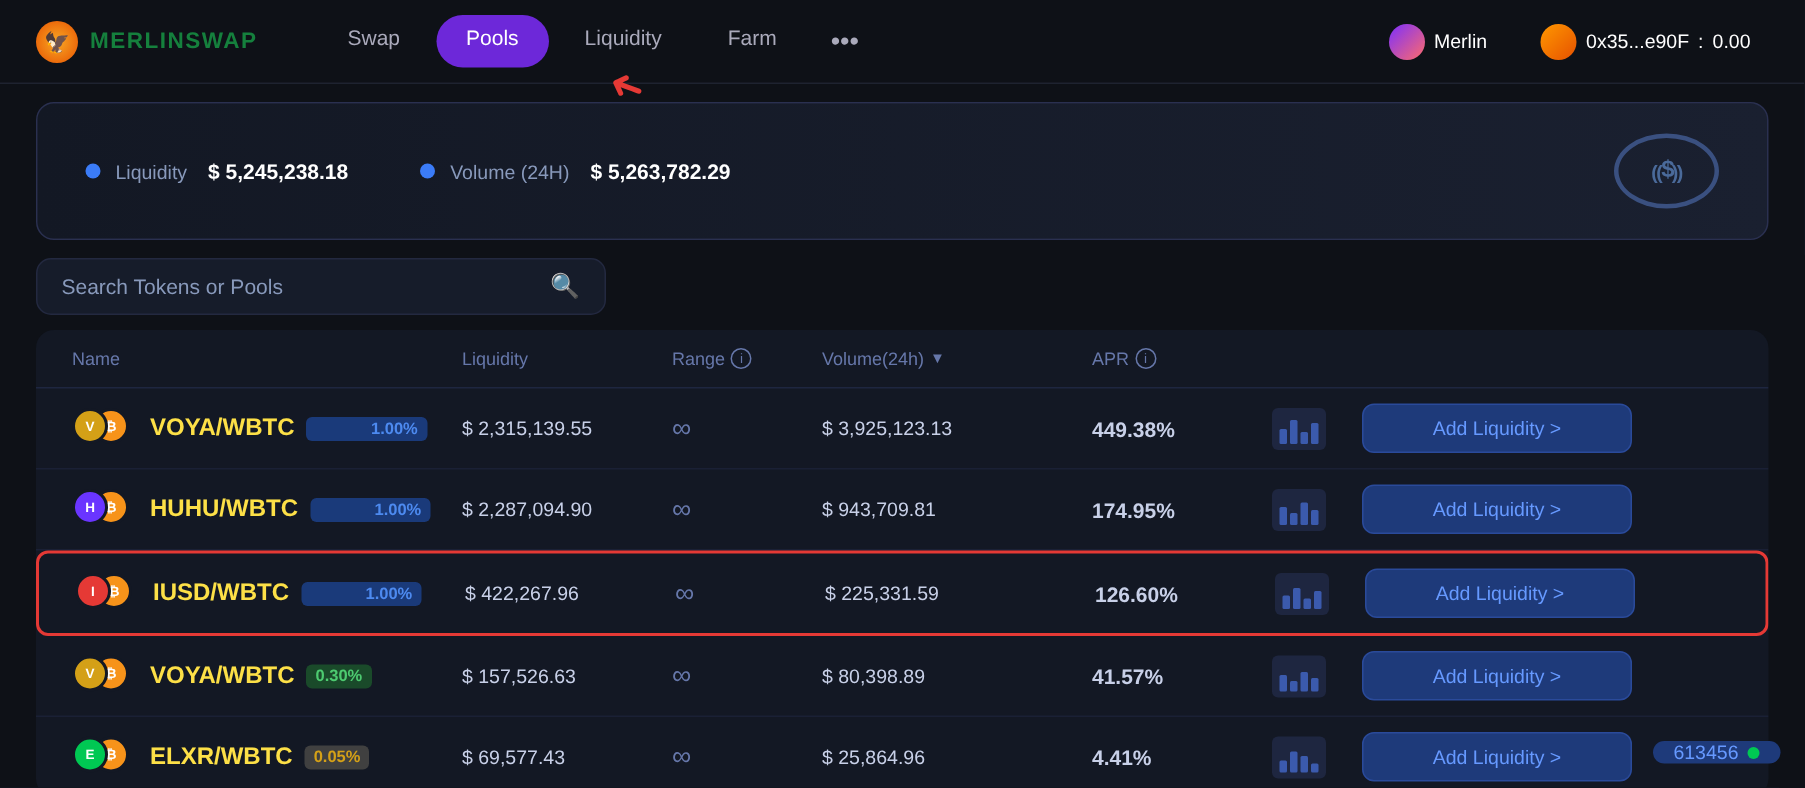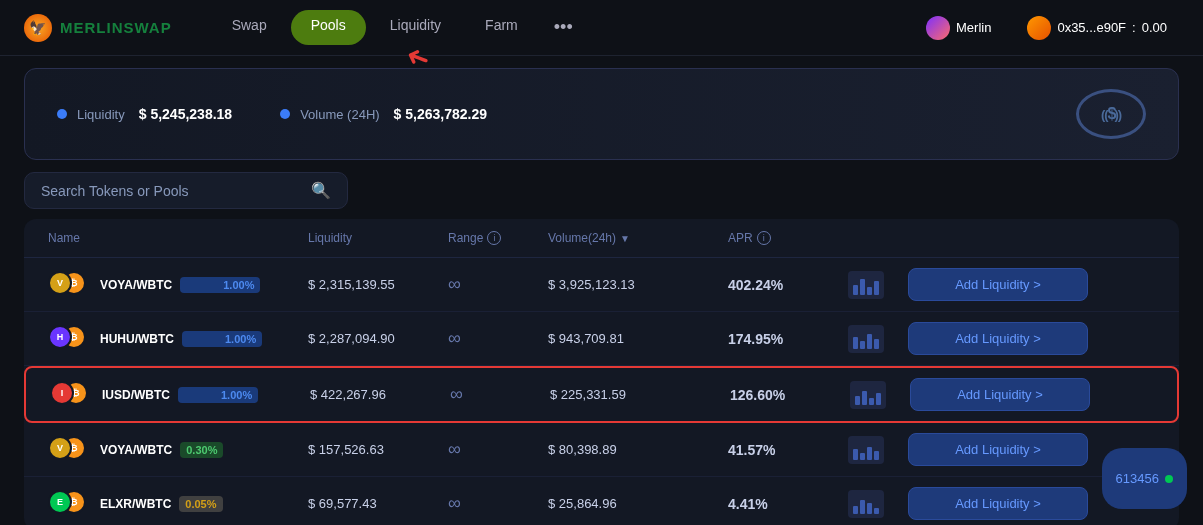--- a/index.html
+++ b/index.html
@@ -50,21 +50,21 @@
     }
     .nav-item {
       padding: 7px 20px;
       border-radius: 20px;
       font-size: 14px;
       color: #aab;
       cursor: pointer;
       transition: background 0.2s;
     }
     .nav-item.active {
-      background: #4d7c0f;
+      background: #6d28d9;
       color: #fff;
     }
     .nav-dots {
       padding: 7px 12px;
       font-size: 18px;
       color: #aab;
       cursor: pointer;
     }
     .nav-right {
       display: flex;
@@ -148,21 +148,21 @@
 
     
     .search-bar {
       margin: 8px 24px;
       display: flex;
       align-items: center;
       background: #161c2a;
       border: 1px solid #232940;
       border-radius: 10px;
       padding: 8px 16px;
-      width: 324px;
+      width: 380px;
       gap: 8px;
     }
     .search-bar input {
       background: transparent;
       border: none;
       outline: none;
       color: #8899bb;
       font-size: 14px;
       flex: 1;
     }
@@ -235,23 +235,23 @@
     }
     .token-icon.first { left: 0; z-index: 2; }
     .token-icon.second { left: 14px; z-index: 1; }
     .token-btc { background: #f7931a; color: #fff; }
     .token-gold { background: #d4a017; color: #fff; }
     .token-purple { background: #6a35ff; color: #fff; }
     .token-green { background: #00c853; color: #fff; }
     .token-red { background: #e53935; color: #fff; }
 
     .pair-name {
-      font-size: 12px;
+      font-size: 16px;
       font-weight: 600;
-      color: #ffffff;
+      color: #fde047;
     }
     .fee-badge {
       padding: 2px 6px;
       border-radius: 4px;
       font-size: 11px;
       font-weight: 600;
     }
     .fee-blue { background: #1a3a7a; color: #4d8af0; padding-left: 43px; }
     .fee-green { background: #1a4a2a; color: #4dca70; }
     .fee-orange { background: #404040; color: #d4a017; }
@@ -300,21 +300,21 @@
       transition: background 0.2s;
     }
 
     
     .bottom-badge {
       position: fixed;
       bottom: 16px;
       right: 16px;
       background: #1e3a7a;
       border-radius: 20px;
-      padding: 23px 14px;
+      padding: 0 14px;
       display: flex;
       align-items: center;
       gap: 6px;
       font-size: 13px;
       color: #6699ff;
     }
     .badge-dot { width: 8px; height: 8px; border-radius: 50%; background: #00c853; }
 
     .content-wrapper {
       position: relative;
@@ -407,21 +407,21 @@
       <div class="token-icons">
         <div class="token-icon first token-gold">V</div>
         <div class="token-icon second token-btc">₿</div>
       </div>
       <span class="pair-name">VOYA/WBTC</span>
       <span class="fee-badge fee-blue">1.00%</span>
     </div>
     <div class="cell-value">$ 2,315,139.55</div>
     <div class="cell-inf">∞</div>
     <div class="cell-value">$ 3,925,123.13</div>
-    <div class="cell-apr">402.24%</div>
+    <div class="cell-apr">449.38%</div>
     <div class="chart-icon">
       <div class="bar" style="height:10px;"></div>
       <div class="bar" style="height:16px;"></div>
       <div class="bar" style="height:8px;"></div>
       <div class="bar" style="height:14px;"></div>
     </div>
     <button class="add-liquidity-btn">Add Liquidity &gt;</button>
   </div>
 
   <div class="table-row">

